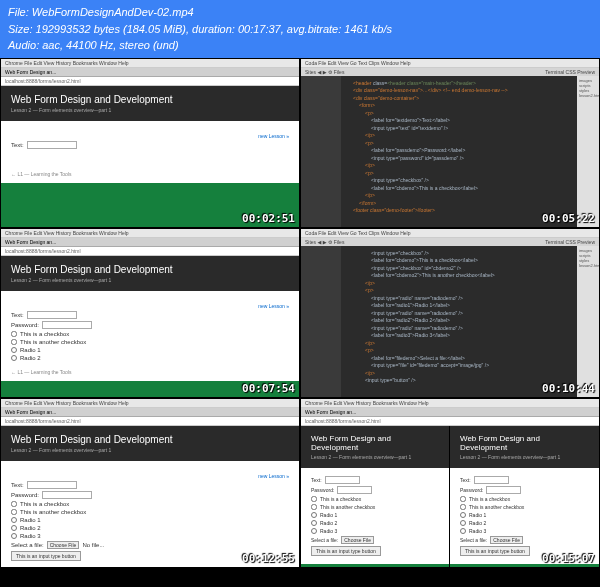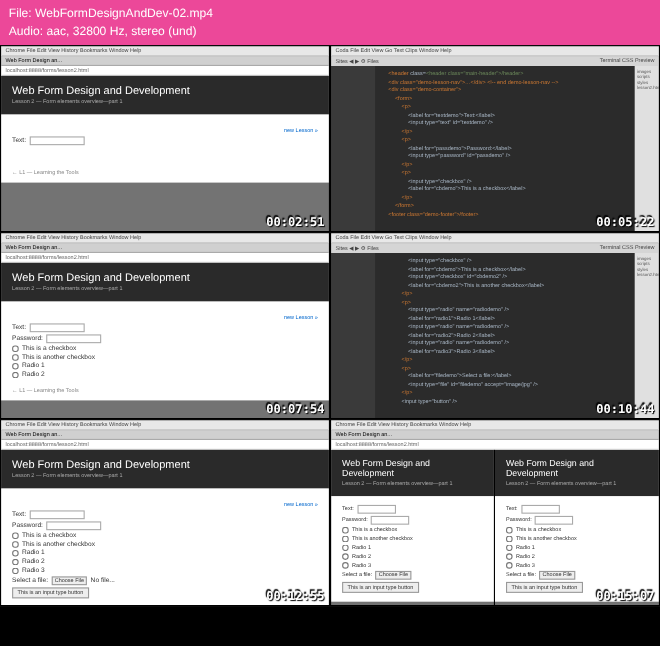--- a/index.html
+++ b/index.html
@@ -1,22 +1,22 @@
 <!DOCTYPE html>
 <html><head>
 <meta charset="utf-8">
 <style>
 * { margin: 0; padding: 0; box-sizing: border-box; font-family: Arial, sans-serif; }
 body { width: 600px; height: 587px; background: #000; overflow: hidden; }
 
-.info-header { background: #ec4899; color: #fff; padding: 4px 8px; font-size: 11px; line-height: 1.5; }
+.info-header { background: #3b82f6; color: #fff; padding: 4px 8px; font-size: 11px; line-height: 1.5; font-style: italic; }
 .info-header .gen { color: #333; font-weight: bold; }
 
 .grid { display: grid; grid-template-columns: 1fr 1fr; grid-template-rows: 1fr 1fr 1fr; height: 510px; }
-.thumb { position: relative; border: 1px solid #000; background: #737373; overflow: hidden; }
+.thumb { position: relative; border: 1px solid #000; background: #15803d; overflow: hidden; }
 
 .mac-bar { background: #e8e8e8; font-size: 5px; color: #444; padding: 1px 4px; border-bottom: 1px solid #ccc; display: flex; justify-content: space-between; }
 .tabs { background: #d0d0d0; font-size: 5px; padding: 1px 4px; border-bottom: 1px solid #aaa; }
 .addr { background: #fff; font-size: 5px; padding: 1px 4px; border-bottom: 1px solid #ccc; color: #666; }
 
 .page-dark { background: #2a2a2a; color: #fff; padding: 8px 10px; }
 .page-dark h1 { font-size: 10px; font-weight: normal; }
 .page-dark .sub { font-size: 5px; color: #aaa; margin-top: 2px; }
 
 .page-light { background: #fff; padding: 6px 10px; font-size: 6px; color: #333; }
@@ -42,21 +42,22 @@
 
 .split { display: flex; height: 100%; }
 .split-l { width: 50%; border-right: 1px solid #000; overflow: hidden; }
 .split-r { width: 50%; overflow: hidden; }
 </style>
 </head>
 <body>
 
 <div class="info-header">
   <div>File: WebFormDesignAndDev-02.mp4</div>
-  <div>Audio: aac, 32800 Hz, stereo (und)</div>
+  <div>Size: 192993532 bytes (184.05 MiB), duration: 00:17:37, avg.bitrate: 1461 kb/s</div>
+  <div>Audio: aac, 44100 Hz, stereo (und)</div>
 </div>
 
 <div class="grid">
 
   <div class="thumb">
     <div class="mac-bar">
         <span>Chrome  File  Edit  View  History  Bookmarks  Window  Help</span>
         <span></span>
       </div>
     <div class="tabs"><span>Web Form Design an...</span></div>

